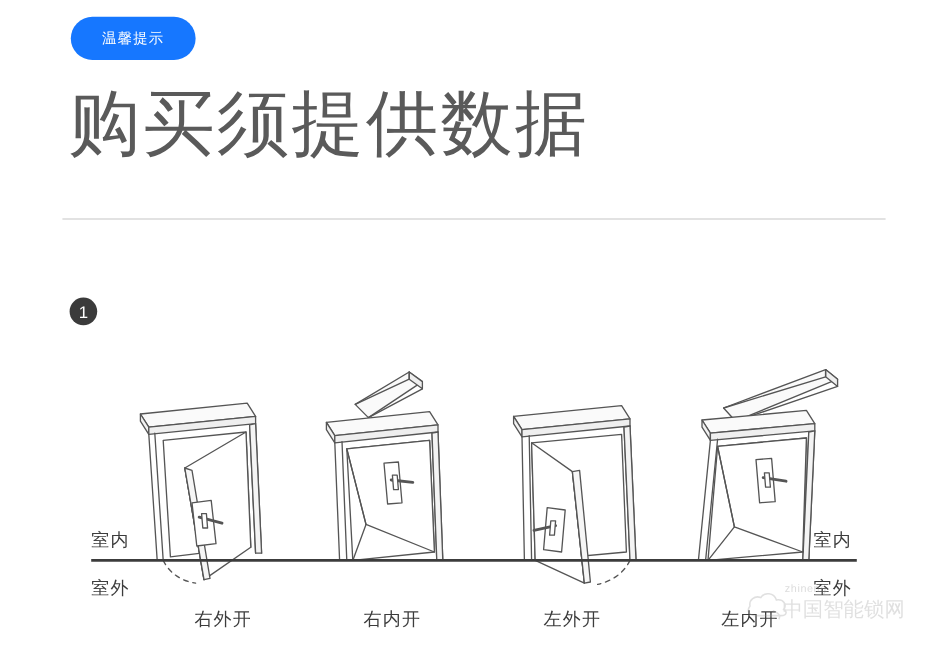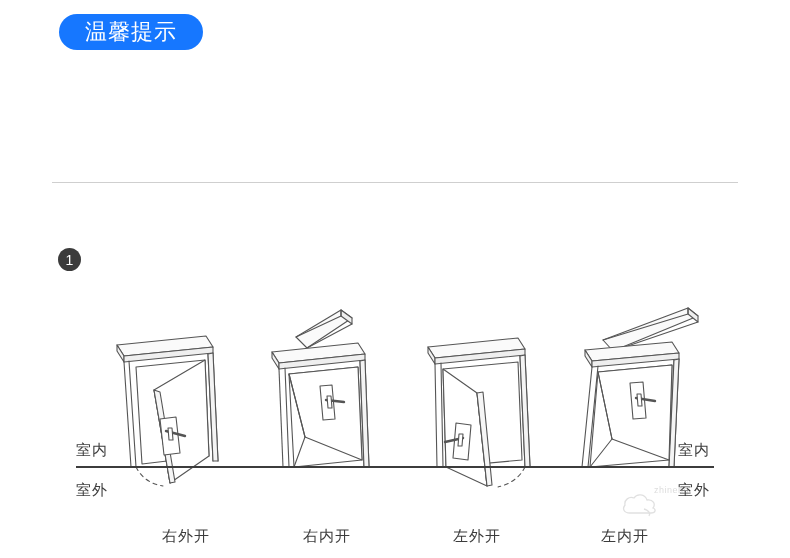--- a/index.html
+++ b/index.html
@@ -26,21 +26,21 @@
   
   .badge {
     position: absolute;
     left: 59px;
     top: 14px;
     height: 36px;
     padding: 0 26px;
     border-radius: 18px;
     background: #1677ff;
     color: #ffffff;
-    font-size: 22px;
+    font-size: 12px;
     letter-spacing: 1px;
     display: flex;
     align-items: center;
     justify-content: center;
     box-sizing: border-box;
     white-space: nowrap;
   }
 
   
   .page-title {
@@ -113,21 +113,21 @@
     white-space: nowrap;
     text-align: center;
   }
   .lbl-in-left  { left: 76px;  top: 441px; }
   .lbl-out-left { left: 76px;  top: 481px; }
   .lbl-in-right { left: 678px; top: 441px; }
   .lbl-out-right{ left: 678px; top: 481px; }
 
   .door-label {
     position: absolute;
-    top: 527px;
+    top: 507px;
     font-size: 15px;
     color: #3c3c3c;
     letter-spacing: 1px;
     text-align: right;
     white-space: nowrap;
     transform: translateX(-50%);
   }
 
   
   .watermark {
@@ -163,20 +163,21 @@
     top: 8px;
   }
 </style>
 </head>
 <body>
 
 <div id="page">
 
   <div class="badge">温馨提示</div>
 
+  <h1 class="page-title">购买须提供数据</h1>
 
   <div class="divider"></div>
 
   <div class="step">
     <span class="step-num">1</span>
   </div>
 
   <div class="diagram">
     <svg width="790" height="240" viewBox="0 0 790 240">
       <g fill="none" stroke="#555555" stroke-width="1.1" stroke-linejoin="round" stroke-linecap="round">
@@ -303,15 +304,16 @@
   <div class="door-label" style="left:477px;">左外开</div>
   <div class="door-label" style="left:615px;margin-left:10px;">左内开</div>
 
   <div class="watermark">
     <svg class="wm-logo" width="40" height="30" viewBox="0 0 40 30">
       <path d="M10,22 C4,22 2,18 5,14 C4,9 9,5 14,7 C17,2 25,3 27,9
                C33,8 36,13 33,17 C36,18 36,22 31,22 Z" fill="none" stroke="#9a9a9a" stroke-width="1.3"></path>
       <path d="M24,18 C28,19 31,22 29,25" fill="none" stroke="#9a9a9a" stroke-width="1.3"></path>
     </svg>
     <div class="wm-top">zhineng</div>
+    <div class="wm-main">中国智能锁网</div>
   </div>
 
 </div>
 
 </body></html>

